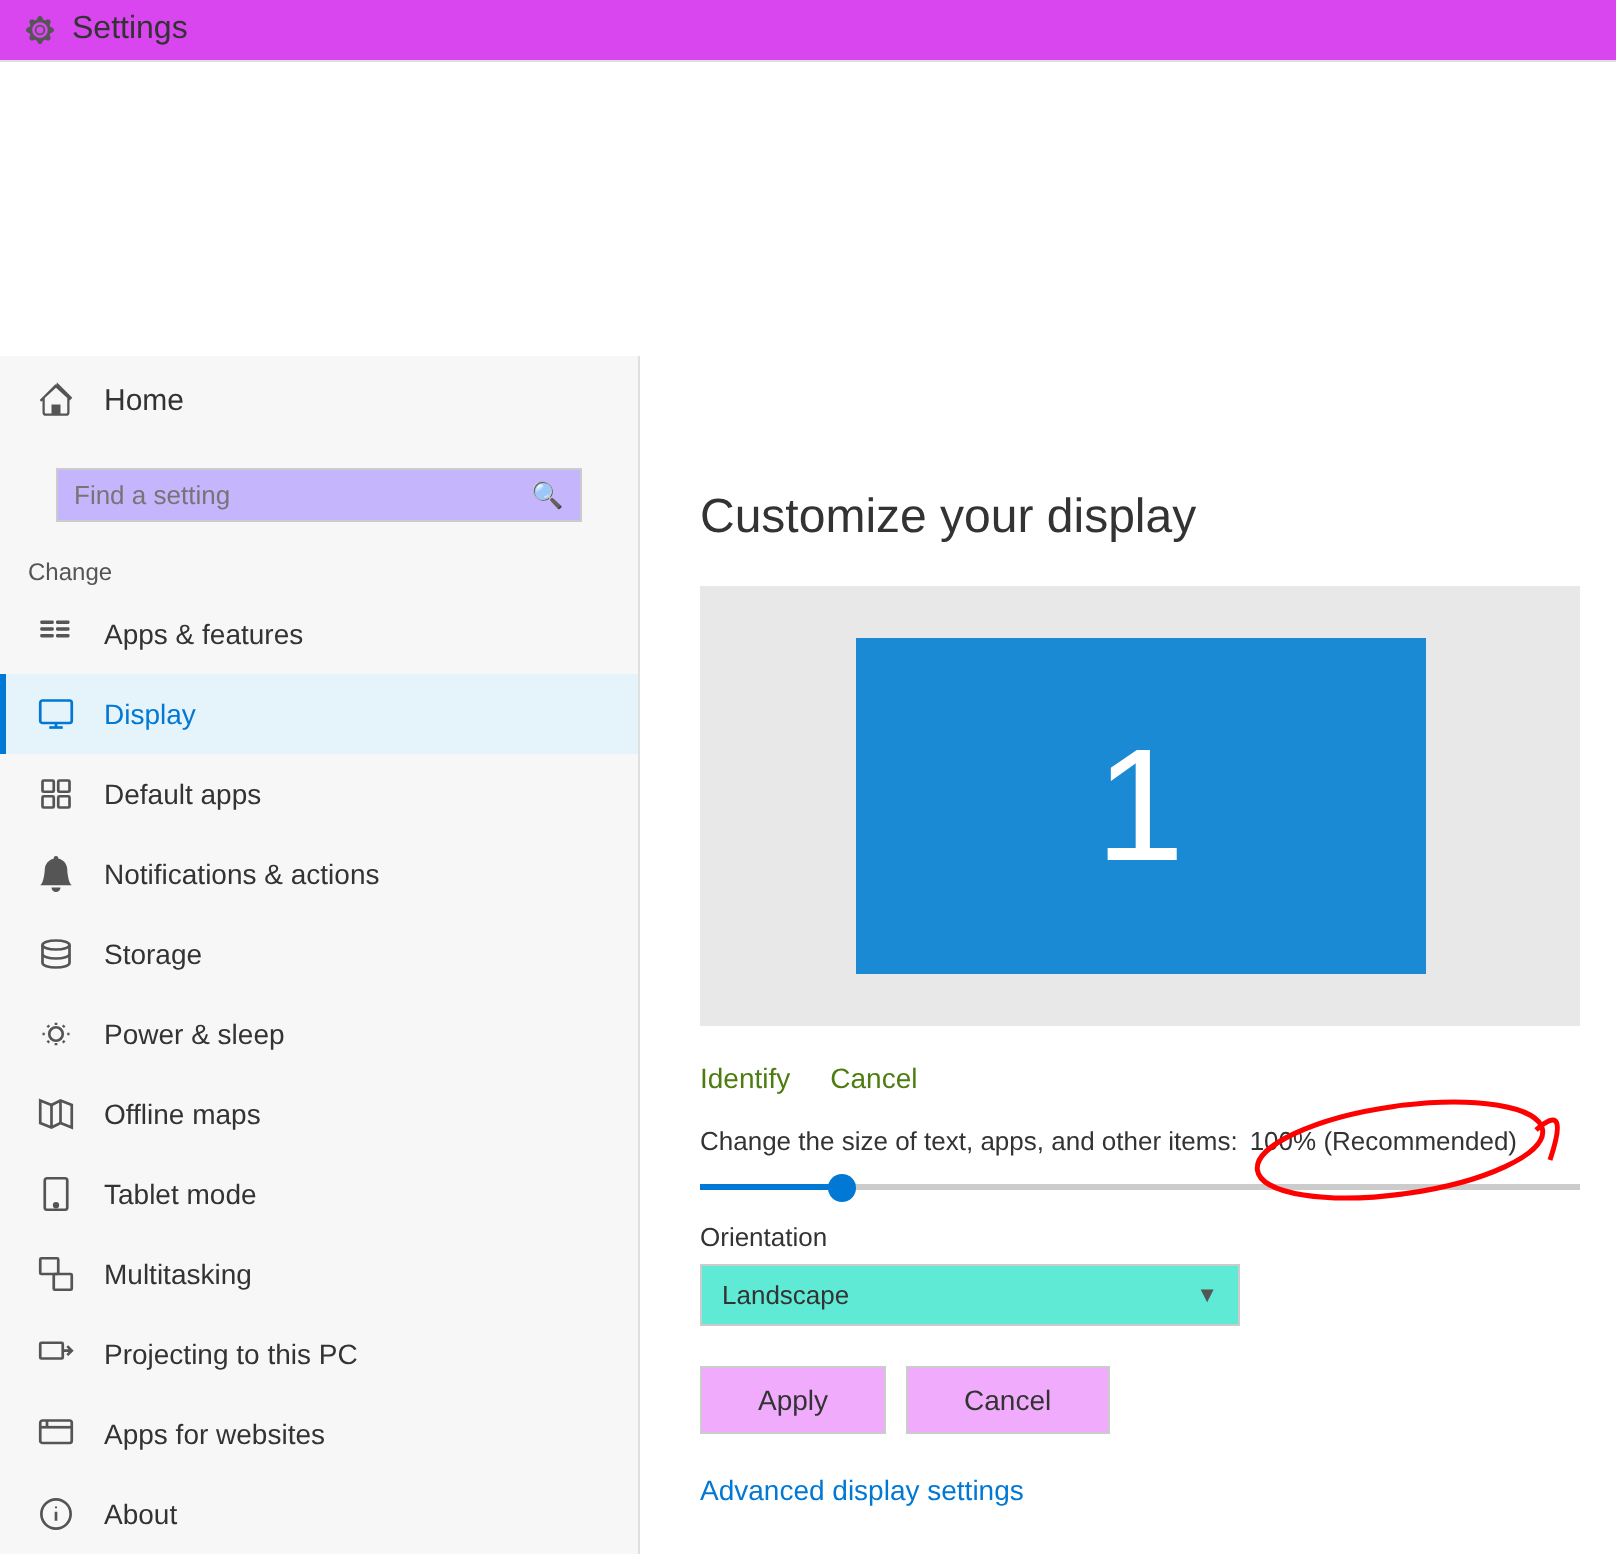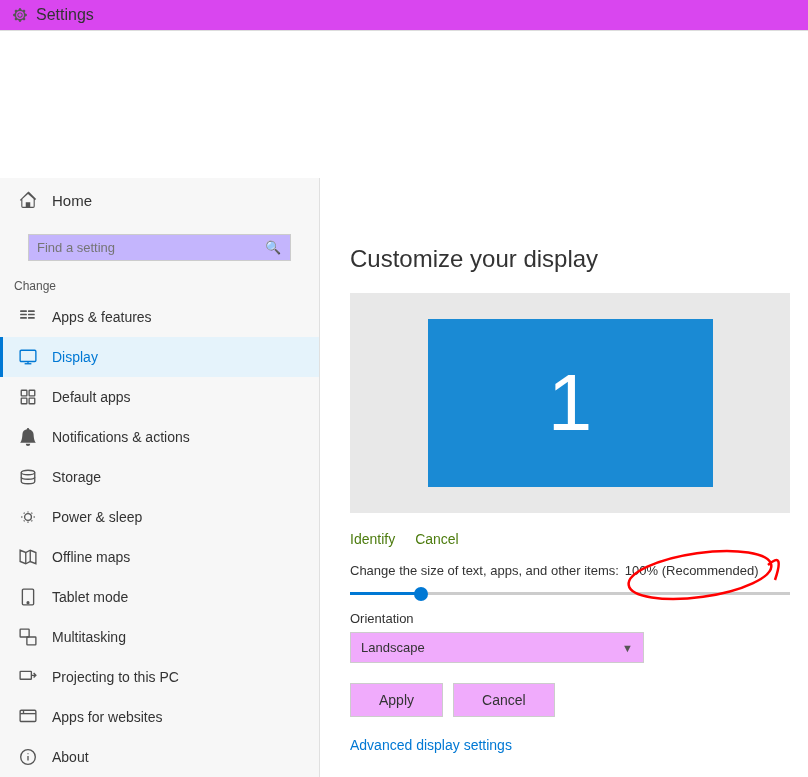--- a/index.html
+++ b/index.html
@@ -184,24 +184,24 @@
       border-radius: 50%;
       background: #0078d4;
       cursor: pointer;
     }
     .orientation-label {
       font-size: 13px;
       color: #333;
       margin-bottom: 6px;
     }
     .dropdown {
-      width: 294px;
+      width: 270px;
       padding: 7px 10px;
       border: 1px solid #ccc;
-      background: #f0abfc;
+      background: #5eead4;
       font-size: 13px;
       color: #333;
       display: flex;
       align-items: center;
       justify-content: space-between;
       cursor: pointer;
       margin-bottom: 20px;
     }
     .dropdown-arrow {
       font-size: 11px;

